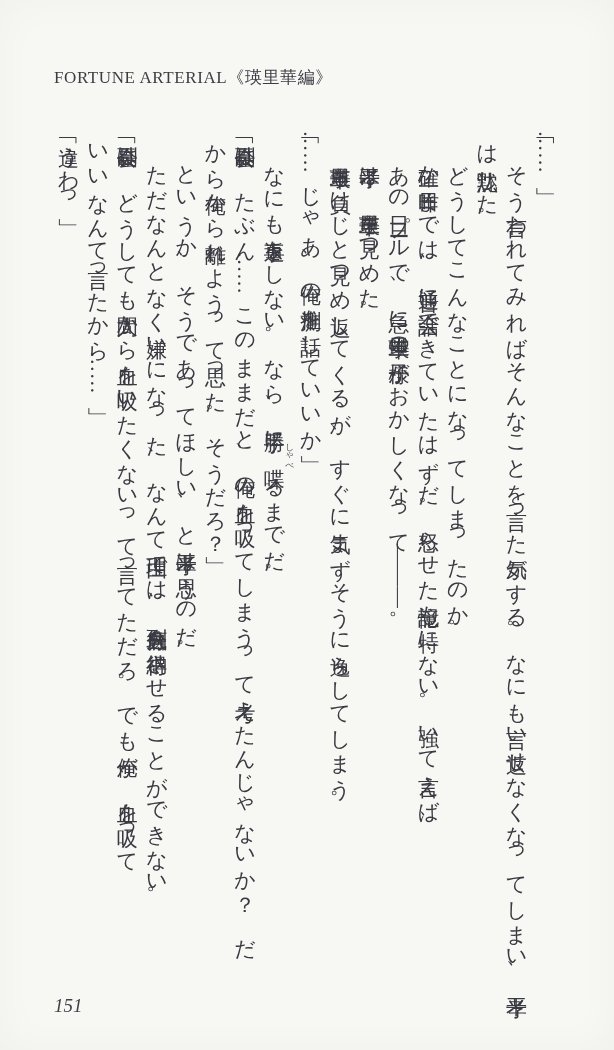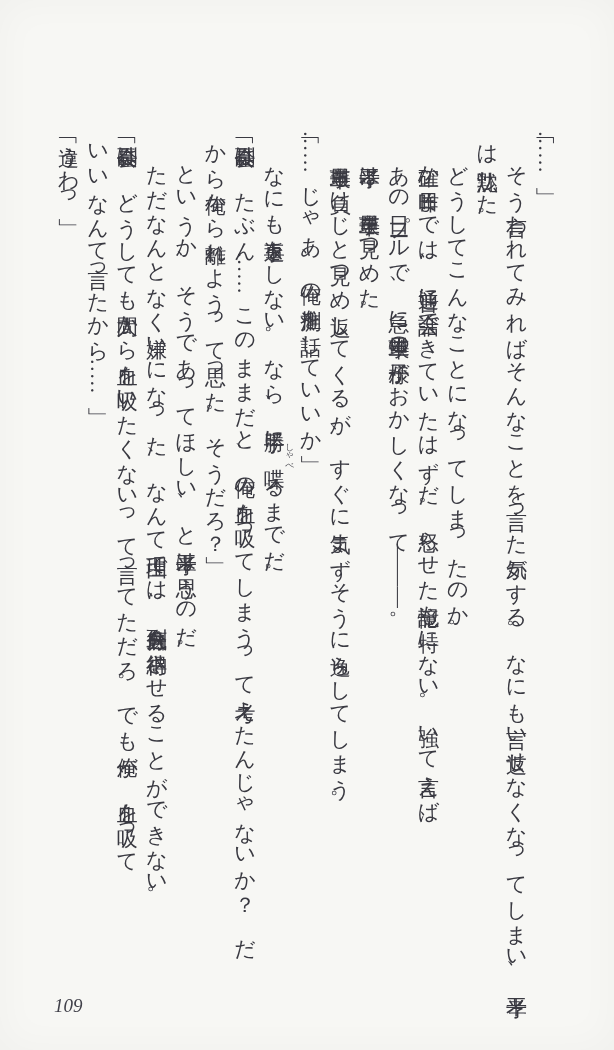--- a/index.html
+++ b/index.html
@@ -57,20 +57,21 @@
     left: 54px;
     font-size: 19px;
     font-style: italic;
     color: #41414a;
   }
 </style>
 </head>
 <body>
 
 <div class="page">
+  <div class="running-header">FORTUNE ARTERIAL《瑛里華編》</div>
 
   <div class="text-area">
       <p class="text-line">「……」</p>
       <p class="text-line indent">そう言われてみればそんなことを言った気がする。なにも言い返せなくなってしまい、孝平</p>
       <p class="text-line">は沈黙した。</p>
       <p class="text-line indent">どうしてこんなことになってしまったのか。</p>
       <p class="text-line indent">確か一昨日までは、普通に会話できていたはずだ。怒らせた記憶も特にない。強いて言えば、</p>
       <p class="text-line indent">あの日プールで、急に瑛里華の様子がおかしくなって―――。</p>
       <p class="text-line indent">孝平は、瑛里華を見つめた。</p>
       <p class="text-line indent">瑛里華も負けじと見つめ返してくるが、すぐに気まずそうに逸らしてしまう。</p>
@@ -78,14 +79,14 @@
       <p class="text-line indent">なにも返事をしない。なら、勝手に<ruby>喋<rt>しゃべ</rt></ruby>るまでだ。</p>
       <p class="text-line">「副会長は、たぶん……このままだと、俺の血を吸ってしまうって考えたんじゃないか？　だ</p>
       <p class="text-line">から俺から離れようって思った。そうだろ？」</p>
       <p class="text-line indent">というか、そうであってほしい、と孝平は思うのだ。</p>
       <p class="text-line indent">ただなんとなく嫌いになった、なんて理由では、到底自分を納得させることができない。</p>
       <p class="text-line">「副会長は、どうしても人間から血を吸いたくないって言ってただろ。でも俺が、血を吸って</p>
       <p class="text-line">いいなんて言ったから……」</p>
       <p class="text-line">「違うわっ」</p>
     </div>
 
-  <div class="page-number">109</div>
+  <div class="page-number">151</div>
 </div>
 
 </body></html>

